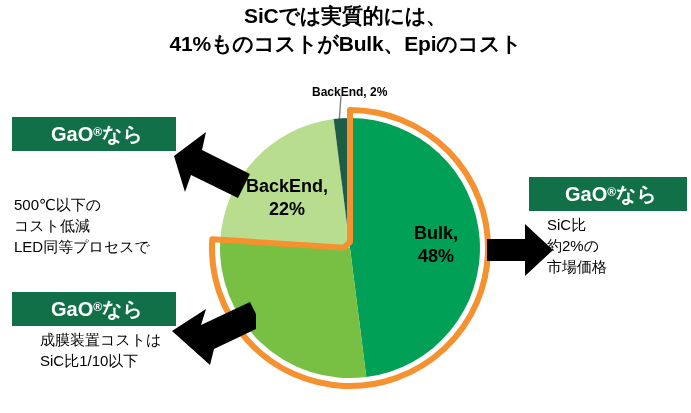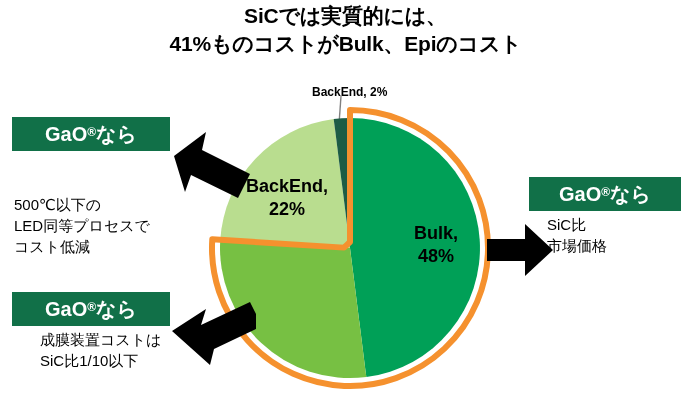--- a/index.html
+++ b/index.html
@@ -76,21 +76,21 @@
   }
 
   
   .callout { position: absolute; }
   .callout-head {
     background: #117048;
     color: #ffffff;
     font-size: 20px;
     font-weight: bold;
     text-align: center;
-    padding: 3px 10px 4px 10px;
+    padding: 3px 10px 4px 16px;
     line-height: 25px;
     white-space: nowrap;
   }
   .callout-head .reg {
     font-size: 12px;
     vertical-align: 0.42em;
     font-weight: bold;
   }
   .callout-body {
     color: #000000;
@@ -163,34 +163,35 @@
   </svg>
 
   <svg class="arrow" style="left:487px; top:222px;" width="68" height="56" viewBox="0 0 68 56">
     <path fill="#000000" d="M 0 17 L 38 17 L 38 2 L 66 28 L 38 54 L 38 39 L 0 39 Z"></path>
   </svg>
 
   <div class="callout" id="callout-left-top">
     <div class="callout-head"><span>GaO</span><span class="reg">®</span><span>なら</span></div>
     <div class="callout-body">
       <span class="ln">500℃以下の</span>
+      <span class="ln">コスト低減</span>
       <span class="ln">LED同等プロセスで</span>
-      <span class="ln">コスト低減</span>
     </div>
   </div>
 
   <div class="callout" id="callout-left-bottom">
     <div class="callout-head"><span>GaO</span><span class="reg">®</span><span>なら</span></div>
     <div class="callout-body">
       <span class="ln">成膜装置コストは</span>
       <span class="ln">SiC比1/10以下</span>
     </div>
   </div>
 
   <div class="callout" id="callout-right">
     <div class="callout-head"><span>GaO</span><span class="reg">®</span><span>なら</span></div>
     <div class="callout-body">
       <span class="ln">SiC比</span>
+      <span class="ln">約2%の</span>
       <span class="ln">市場価格</span>
     </div>
   </div>
 
 </div>
 
 </body></html>

